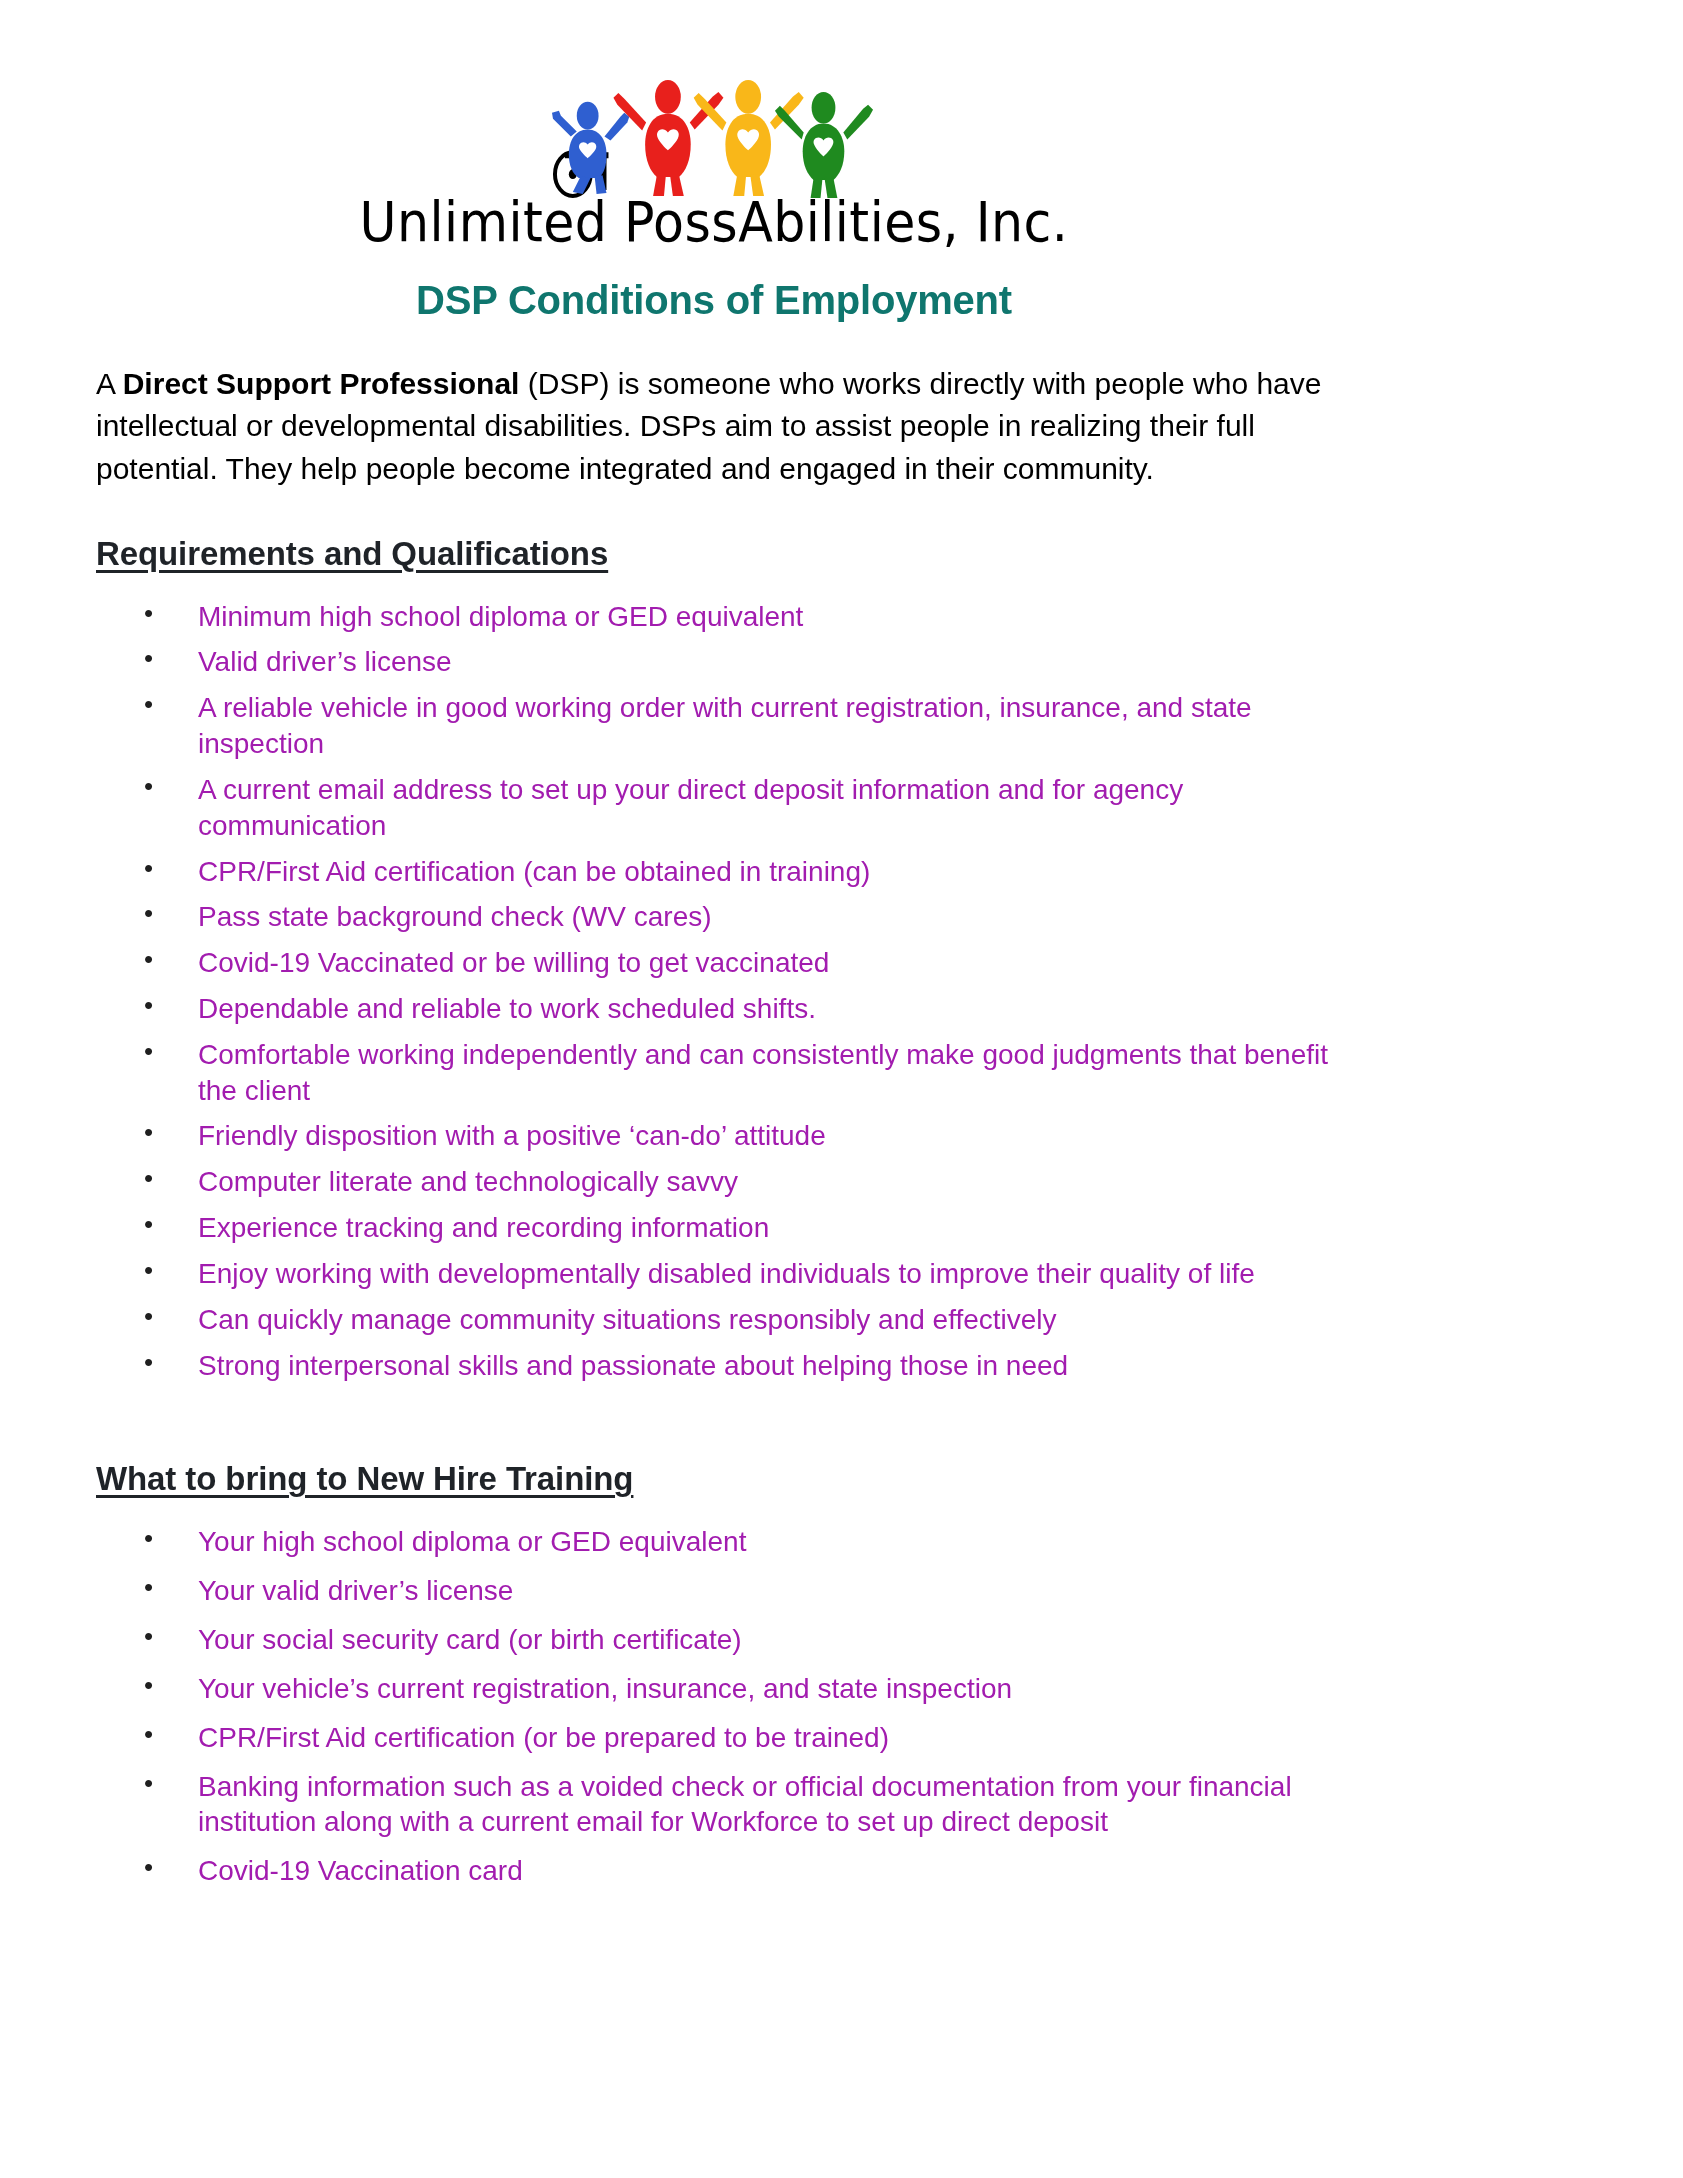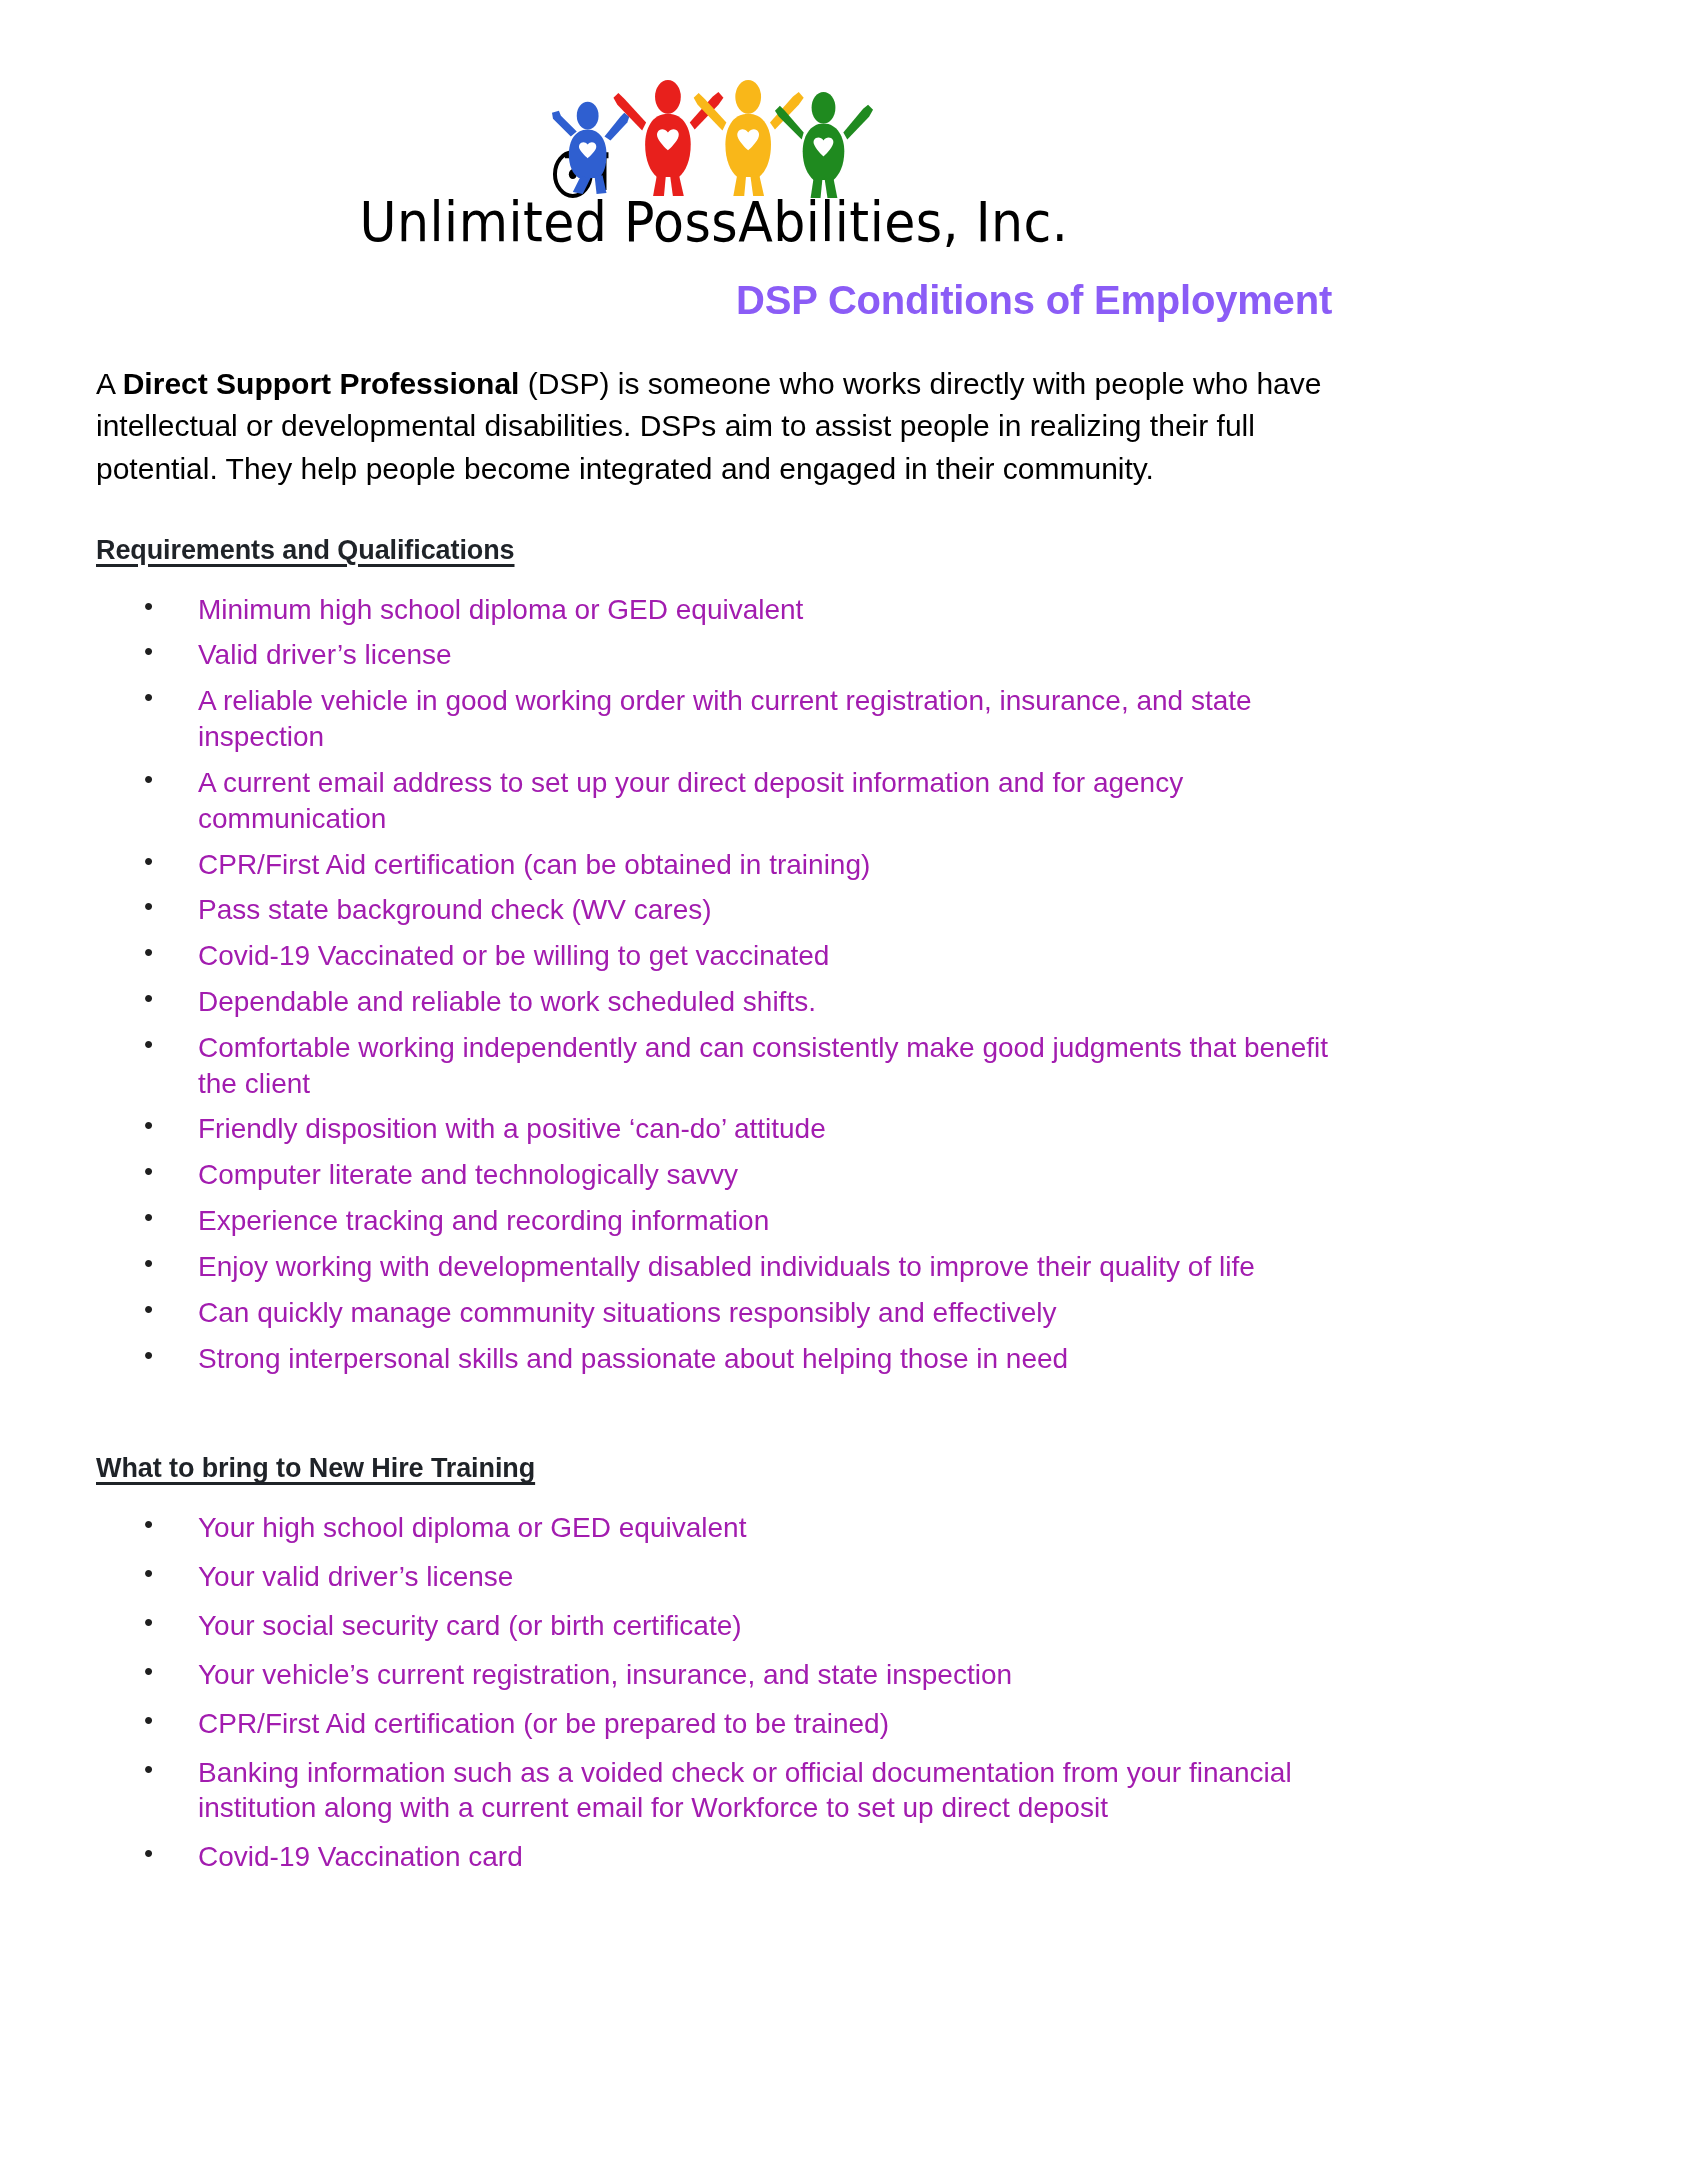--- a/index.html
+++ b/index.html
@@ -43,41 +43,41 @@
     font-weight: 400;
     letter-spacing: 0.5px;
     color: #000000;
     line-height: 1.05;
     transform: scaleX(0.92);
   }
 
   
   .doc-title {
     margin: 26px 0 0 0;
-    text-align: right;
+    text-align: center;
     font-size: 40px;
     font-weight: bold;
-    color: #8b5cf6;
+    color: #0f766e;
     letter-spacing: -0.2px;
   }
 
   
   .intro {
     margin: 40px 0 0 0;
     font-size: 30px;
     line-height: 1.42;
     color: #000000;
     max-width: 1455px;
   }
   .intro b { font-weight: bold; }
 
   
   .section-heading {
     margin: 44px 0 0 0;
-    font-size: 27px;
+    font-size: 33px;
     font-weight: bold;
     color: #1f2328;
     text-decoration: underline;
     text-underline-offset: 5px;
     text-decoration-thickness: 3px;
     letter-spacing: -0.1px;
   }
   .section-heading.second {
     margin-top: 77px;
   }

